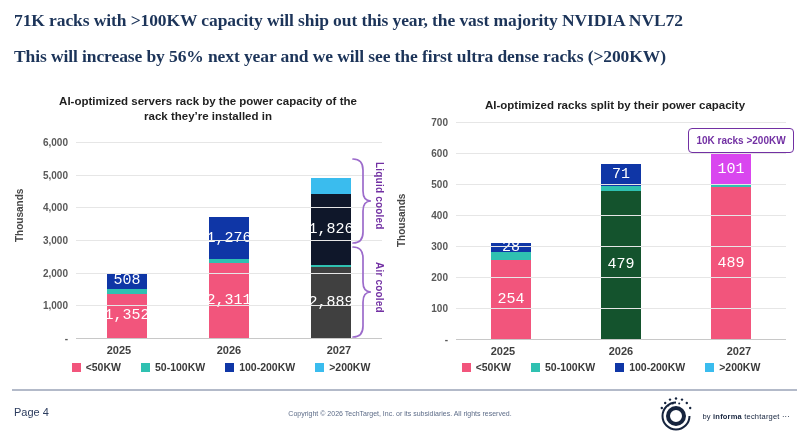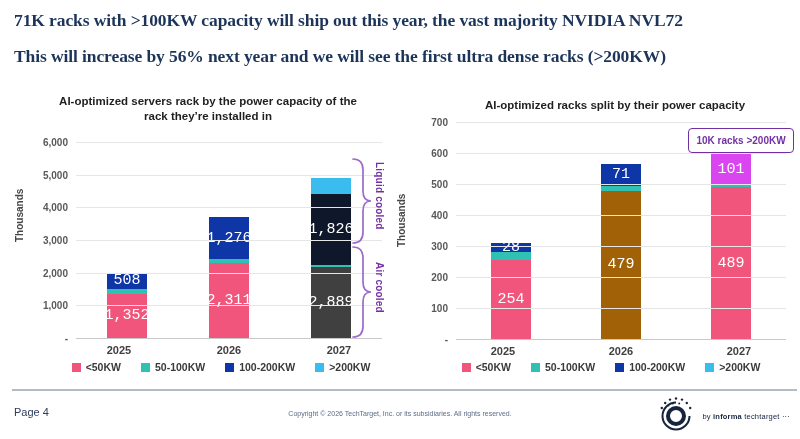--- a/index.html
+++ b/index.html
@@ -167,21 +167,21 @@
                 <span class="seg-label">254</span>
               </div>
               <div class="seg" style="height: 8.68px; background: rgb(47, 193, 177);"></div>
               <div class="seg" style="height: 8.68px; background: rgb(15, 54, 166);">
                 <span class="seg-label">28</span>
               </div>
             </div>
           </div>
           <div class="slot">
             <div class="bar">
-              <div class="seg" style="height: 148.49px; background: #a16207;">
+              <div class="seg" style="height: 148.49px; background: #14532d;">
                 <span class="seg-label">479</span>
               </div>
               <div class="seg" style="height: 4.65px; background: rgb(47, 193, 177);"></div>
               <div class="seg" style="height: 22.01px; background: rgb(15, 54, 166);">
                 <span class="seg-label">71</span>
               </div>
             </div>
           </div>
           <div class="slot">
             <div class="bar">

